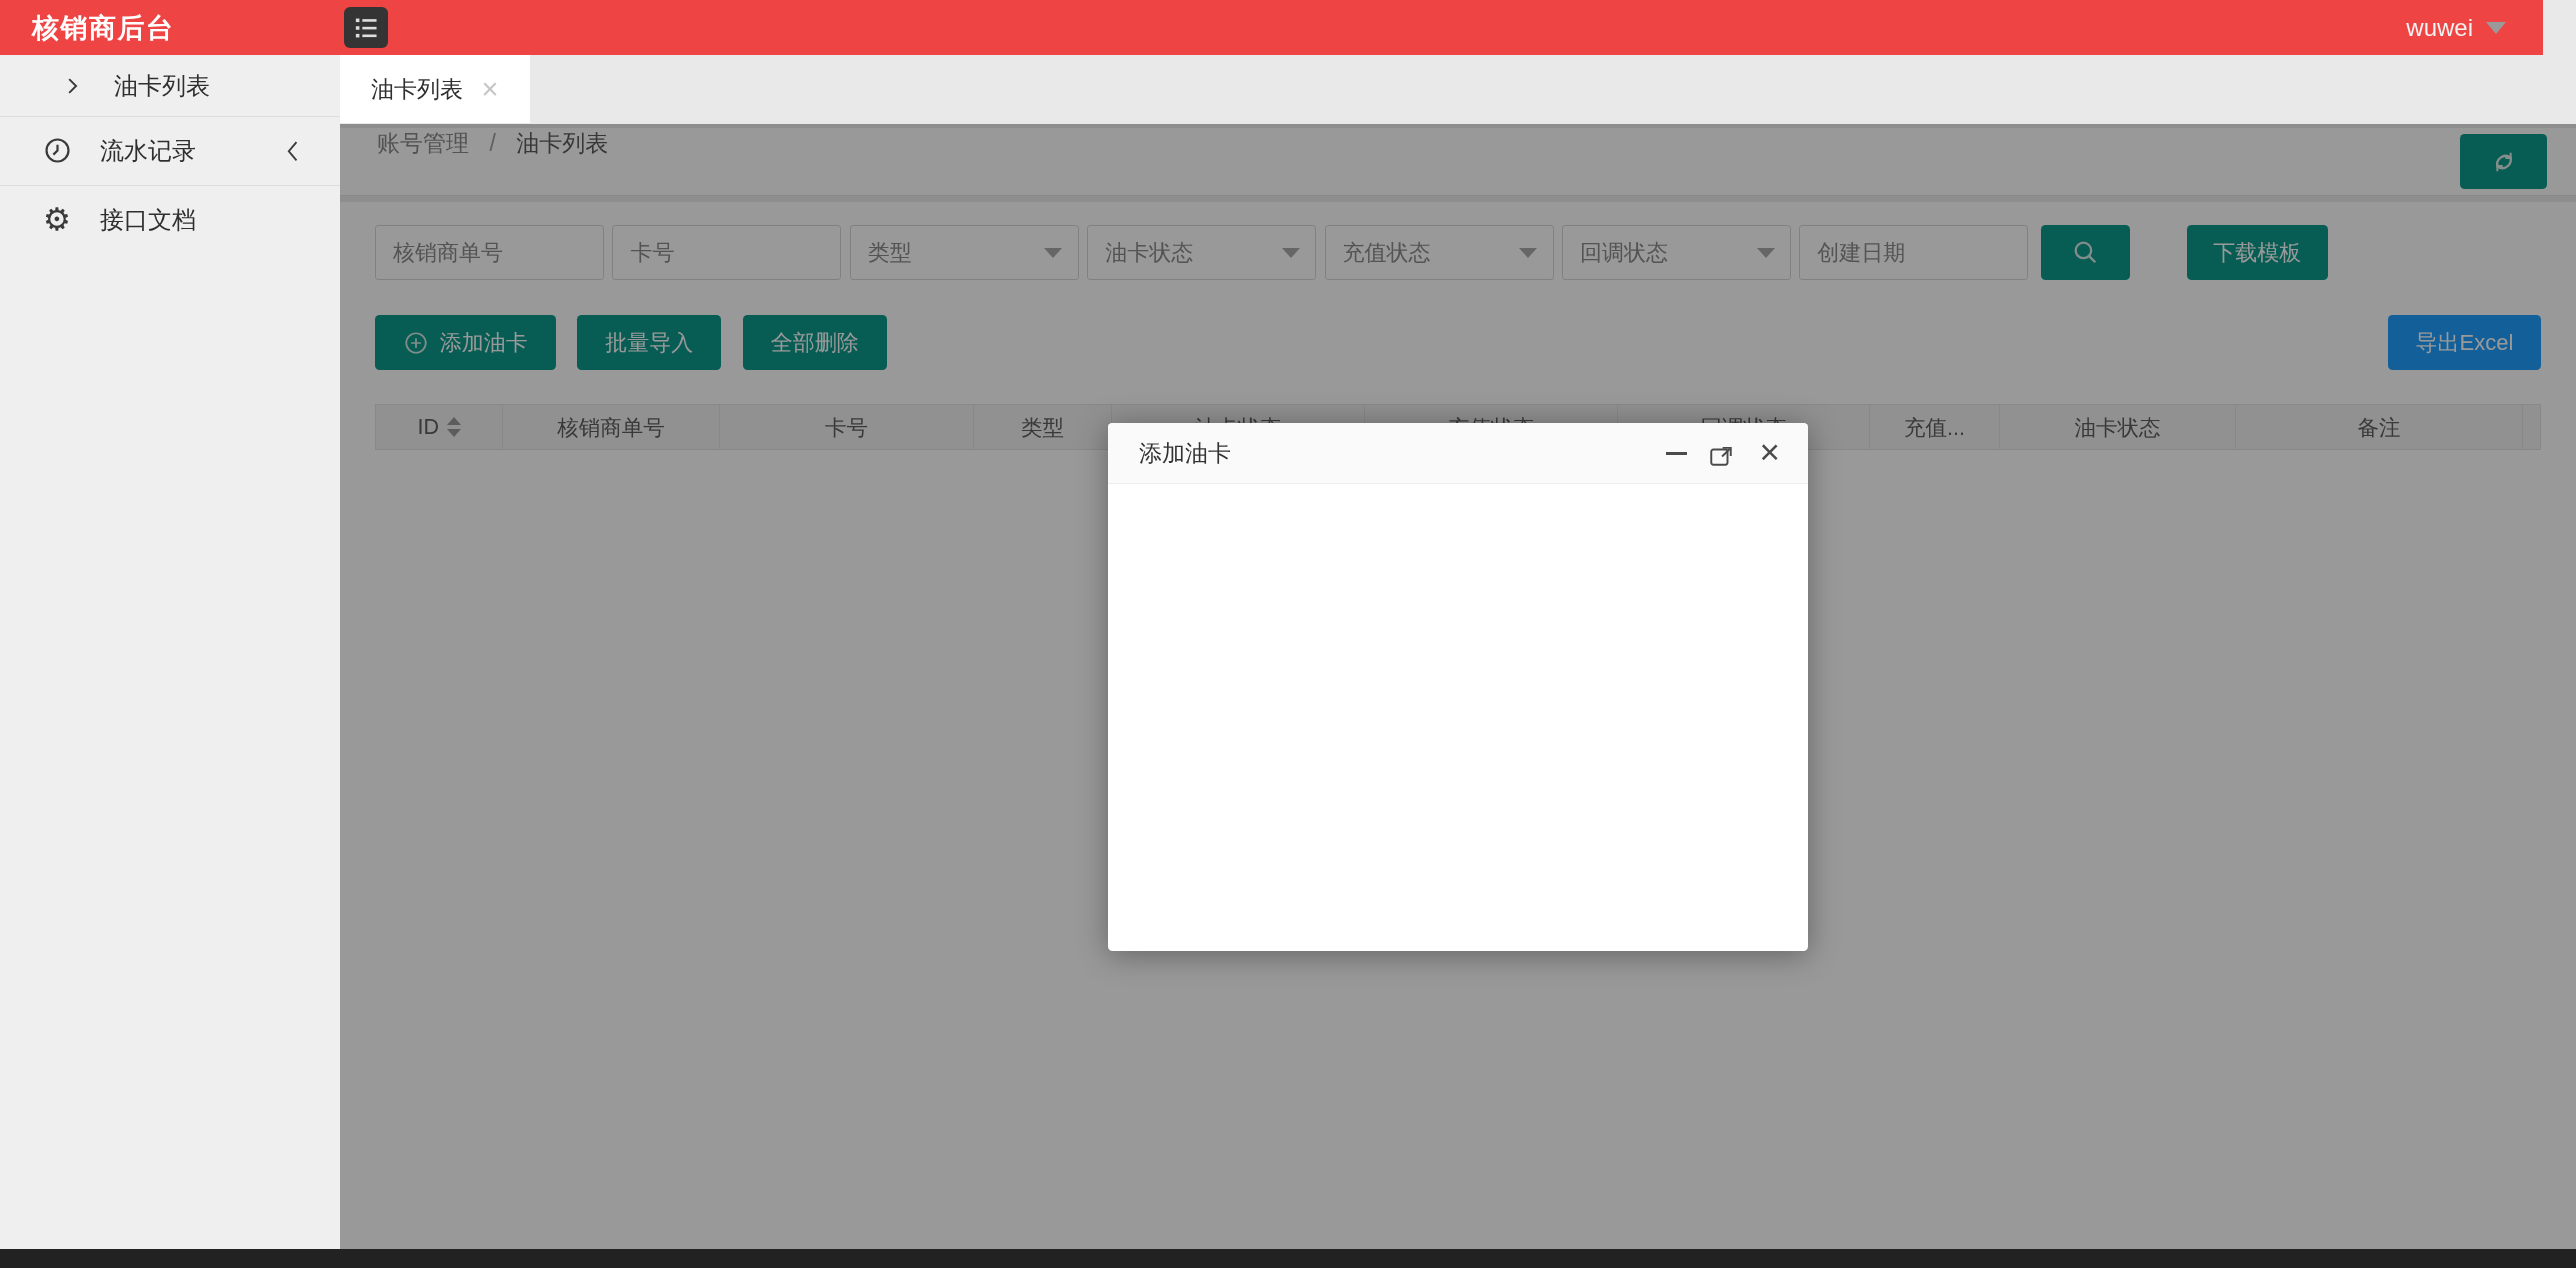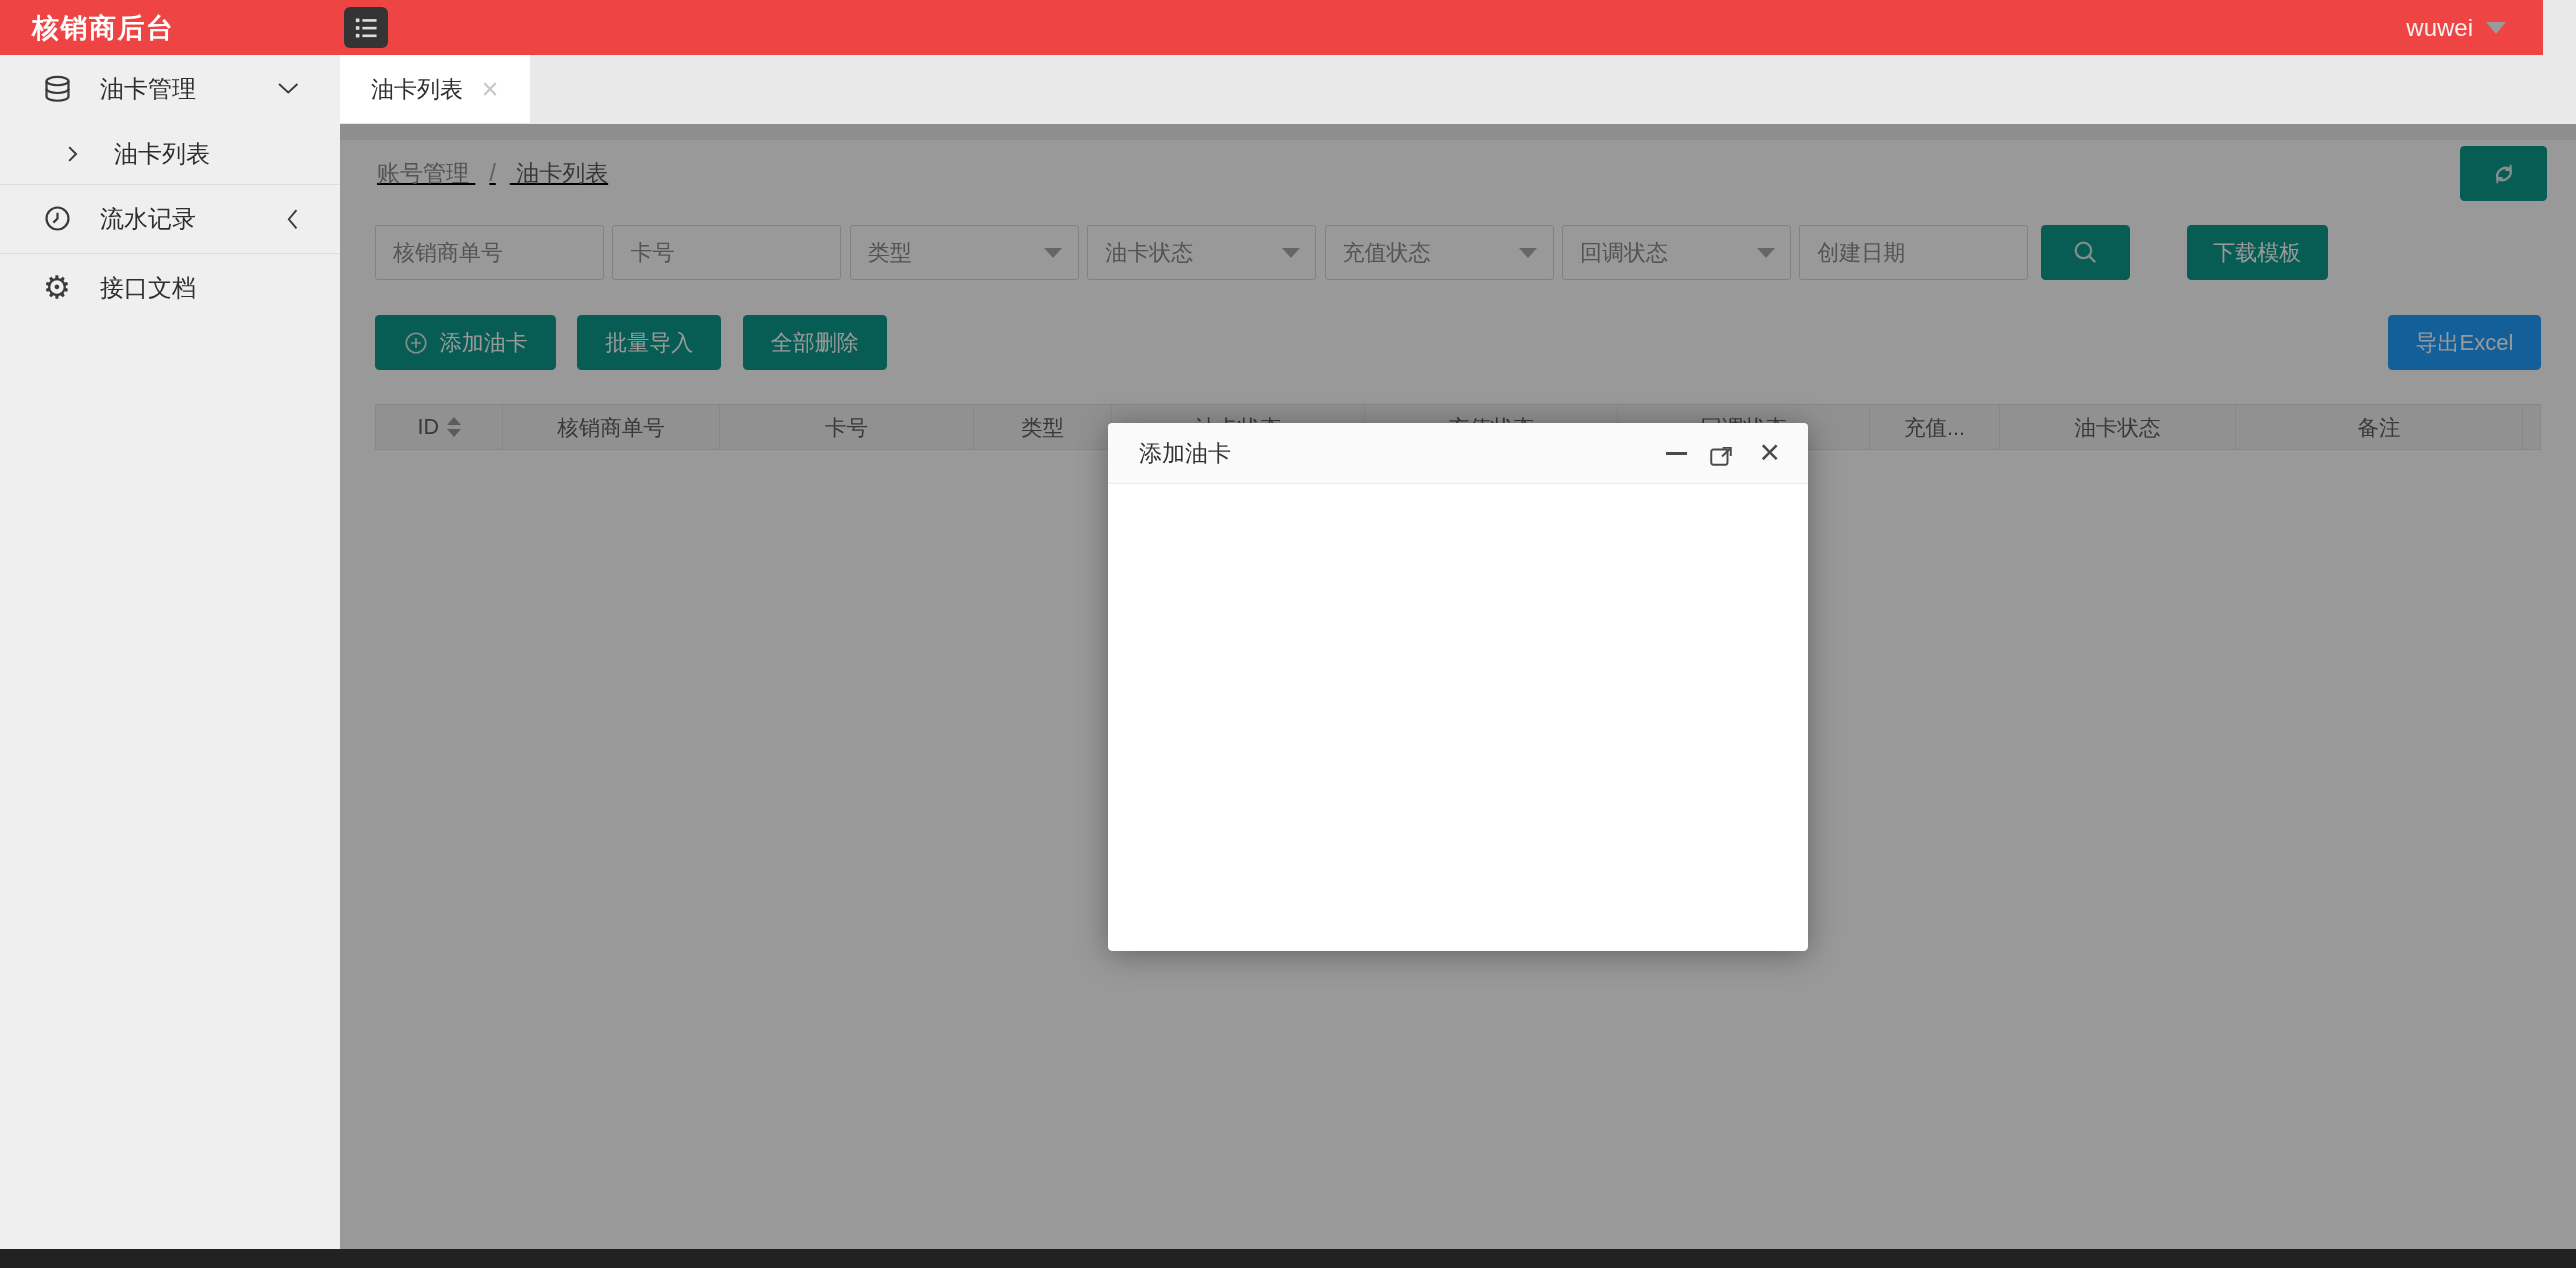--- a/index.html
+++ b/index.html
@@ -31,22 +31,22 @@
 
   
   .tabbar { position:absolute; left:340px; top:55px; width:2236px; height:68px; background:#e9e9e9;
     display:flex; z-index:30; }
   .tab { height:68px; display:flex; align-items:center; padding:0 31px; font-size:23px; color:#2f2f2f; cursor:pointer; gap:14px; }
   .tab.active { background:#ffffff; }
   .tab .close { color:#c6c6c6; font-size:29px; line-height:23px; margin-left:4.6px; }
 
   
   .content { position:absolute; left:340px; top:124px; width:2236px; height:1125px; background:#ededed; }
-  .breadcrumb-bar { position:absolute; left:0; top:16px; width:100%; height:68px; background:#fff;
-    border-bottom:0.8px solid #e4e4e4; display:flex; align-items:center;text-decoration:underline; }
+  .breadcrumb-bar { position:absolute; left:0; top:4px; width:100%; height:68px; background:#fff;
+    border-bottom:0.8px solid #e4e4e4; display:flex; align-items:flex-start; }
   .breadcrumb { margin-left:37px; font-size:23px; }
   .breadcrumb .sec { color:#8a8a8a; }
   .breadcrumb .sep { color:#a0a0a0; margin:0 14px; }
   .breadcrumb .cur { color:#5c5c5c; }
   .refresh-btn { position:absolute; right:29px; top:6.1px; width:87px; height:55px; background:#0c9b8c;
     border:none; border-radius:4.6px; cursor:pointer; display:flex; align-items:center; justify-content:center; }
 
   .main-card { position:absolute; left:0; top:78px; width:100%; height:1047px; background:#fff; }
 
   .filter-row { display:flex; align-items:center; gap:8.4px; padding:23px 35px 0 35px; }
@@ -124,35 +124,20 @@
       </svg>
     </span>
   </button>
   <div class="user-menu">
     <span class="name">wuwei</span>
     <span class="caret-down"></span>
   </div>
 </div>
 
 <div class="sidebar">
-  <div class="side-item">
-    <span class="ico">
-      <svg width="31" height="31" viewBox="0 0 24 24" fill="none" stroke="#3a3a3a" stroke-width="1.7">
-        <ellipse cx="12" cy="5.5" rx="8.5" ry="3.2"></ellipse>
-        <path d="M3.5 5.5v6c0 1.8 3.8 3.2 8.5 3.2s8.5-1.4 8.5-3.2v-6"></path>
-        <path d="M3.5 11.5v6c0 1.8 3.8 3.2 8.5 3.2s8.5-1.4 8.5-3.2v-6"></path>
-      </svg>
-    </span>
-    <span class="lbl">油卡管理</span>
-    <span class="chev">
-      <svg width="24.5" height="15.3" viewBox="0 0 32 20" fill="none" stroke="#3a3a3a" stroke-width="2.5">
-          <polyline points="4,4 16,15 28,4"></polyline>
-        </svg>
-    </span>
-  </div>
   <div class="side-sub">
     <span class="arr">
       <svg width="14" height="20" viewBox="0 0 18 26" fill="none" stroke="#3a3a3a" stroke-width="2.5">
           <polyline points="4,4 13,13 4,22"></polyline>
         </svg>
     </span>
     <span class="lbl">油卡列表</span>
   </div>
   <div class="side-divider"></div>
   <div class="side-item">

